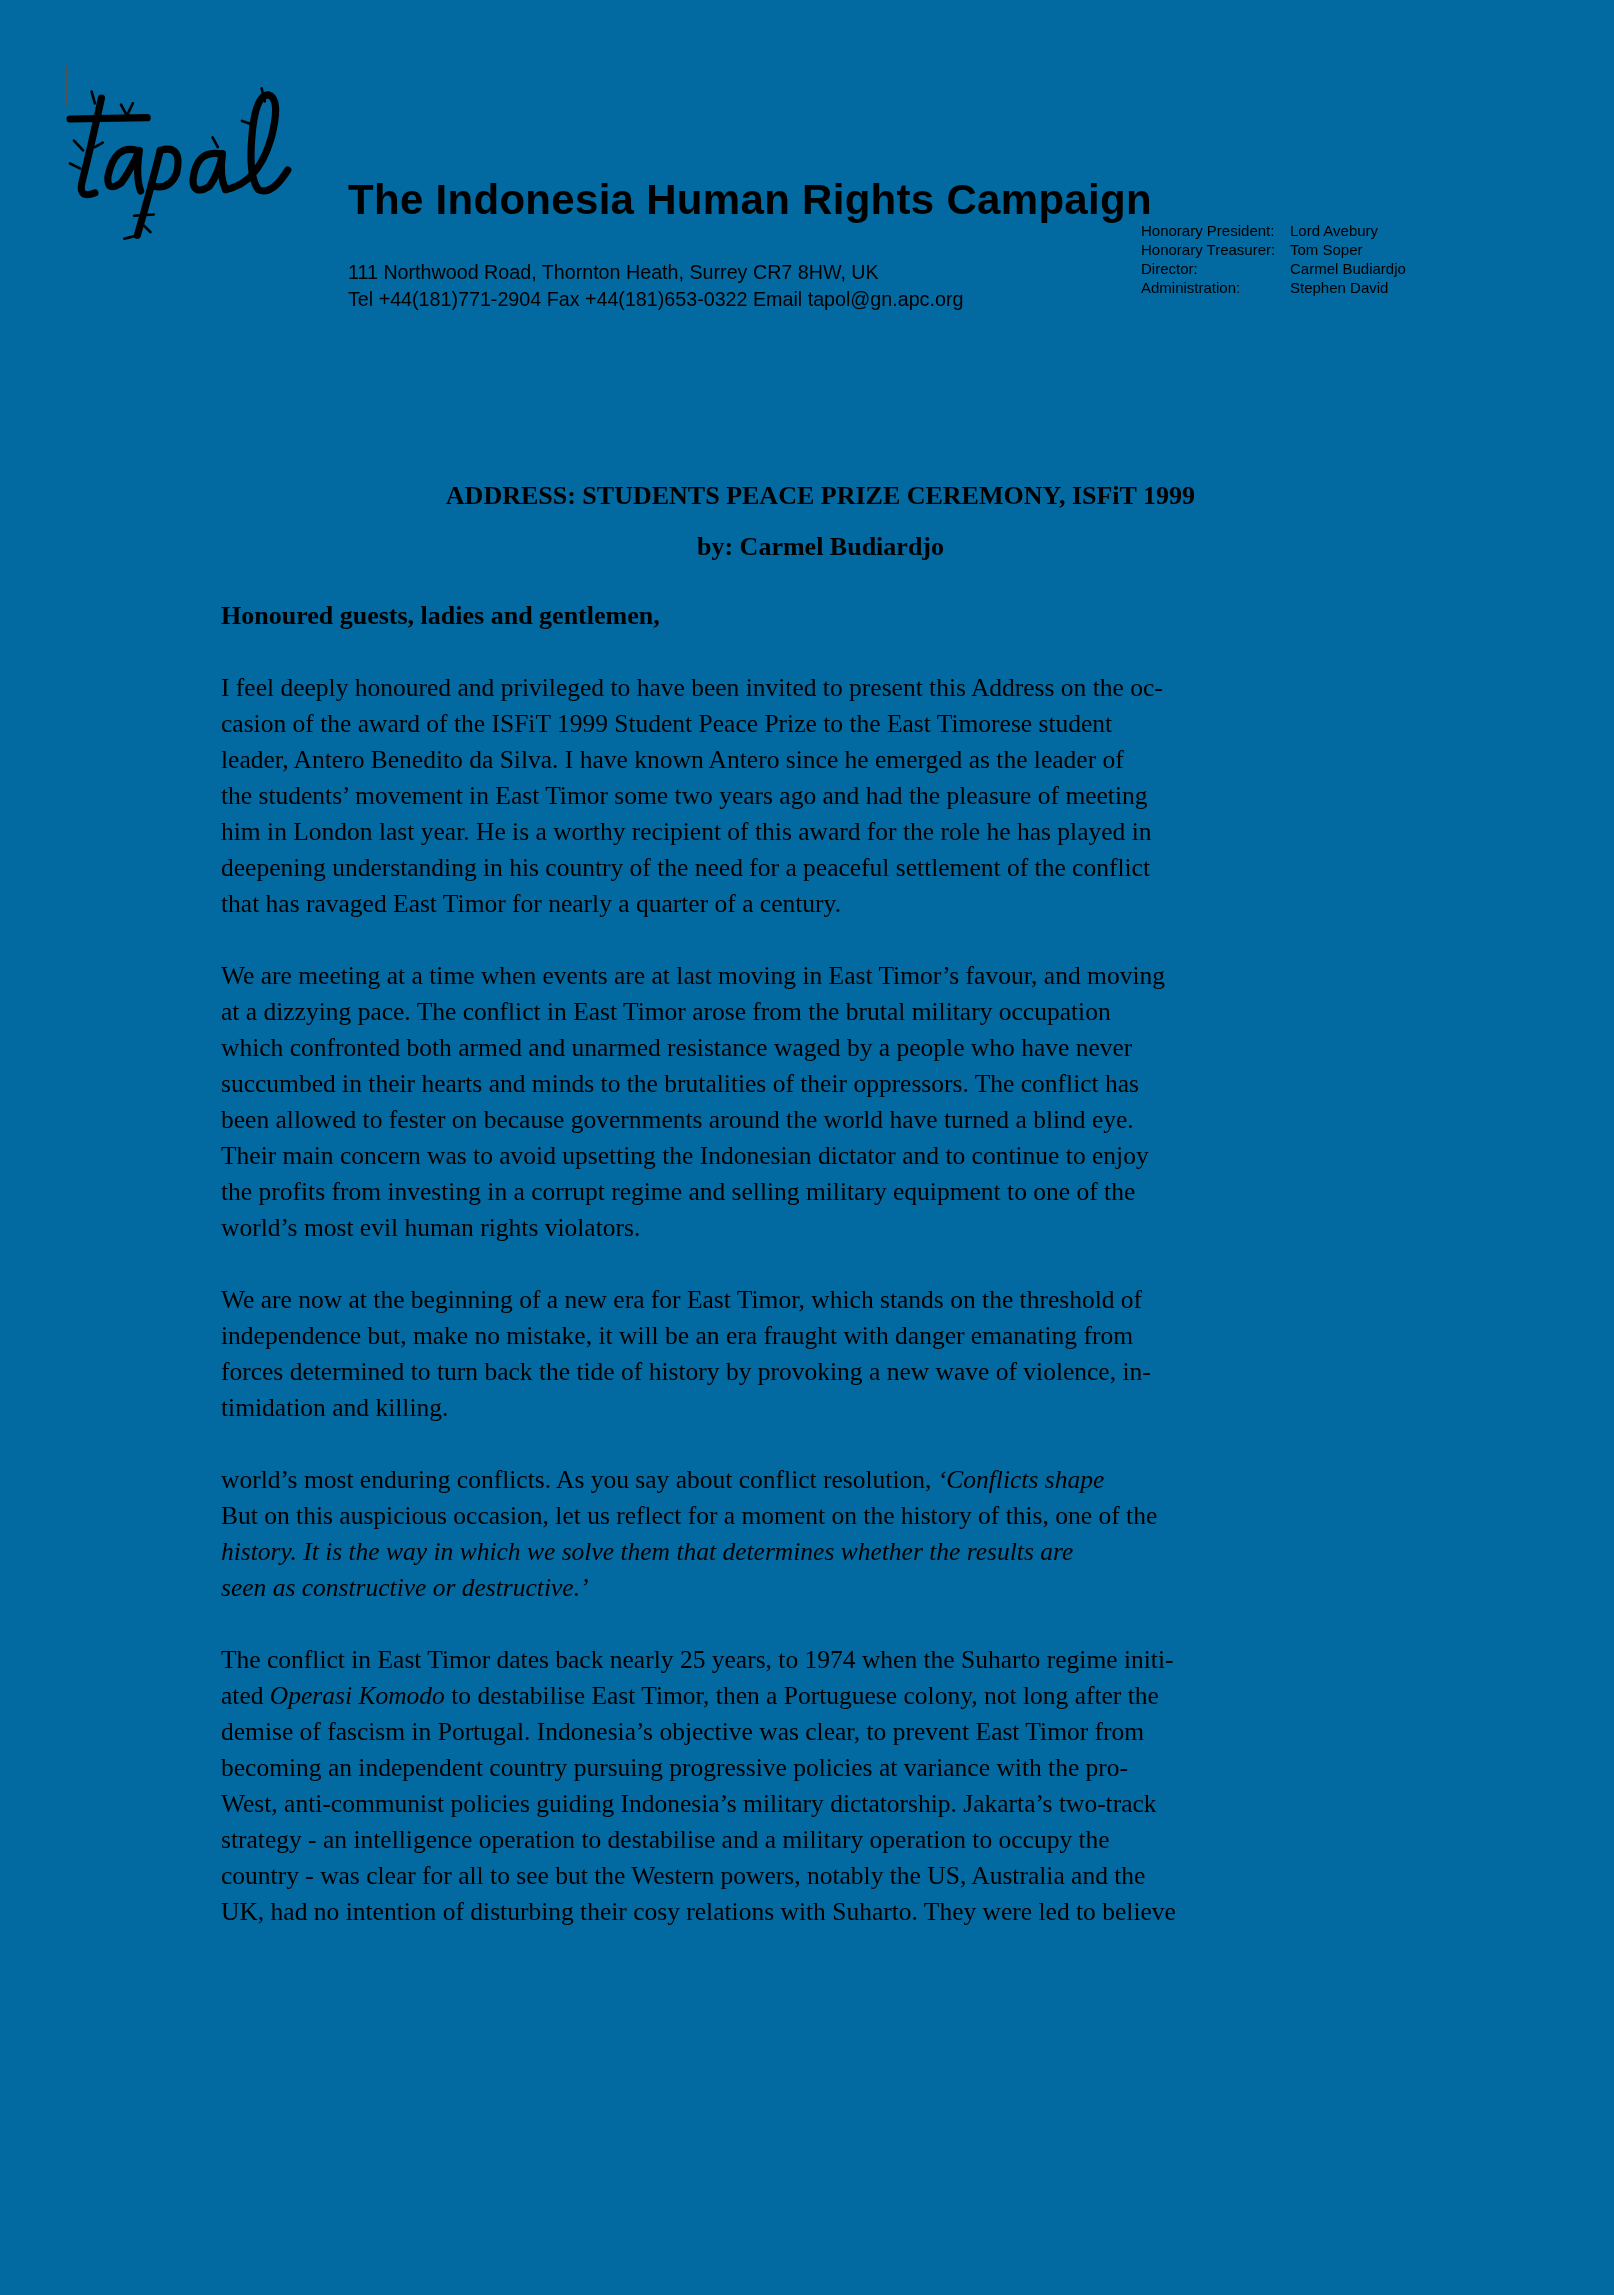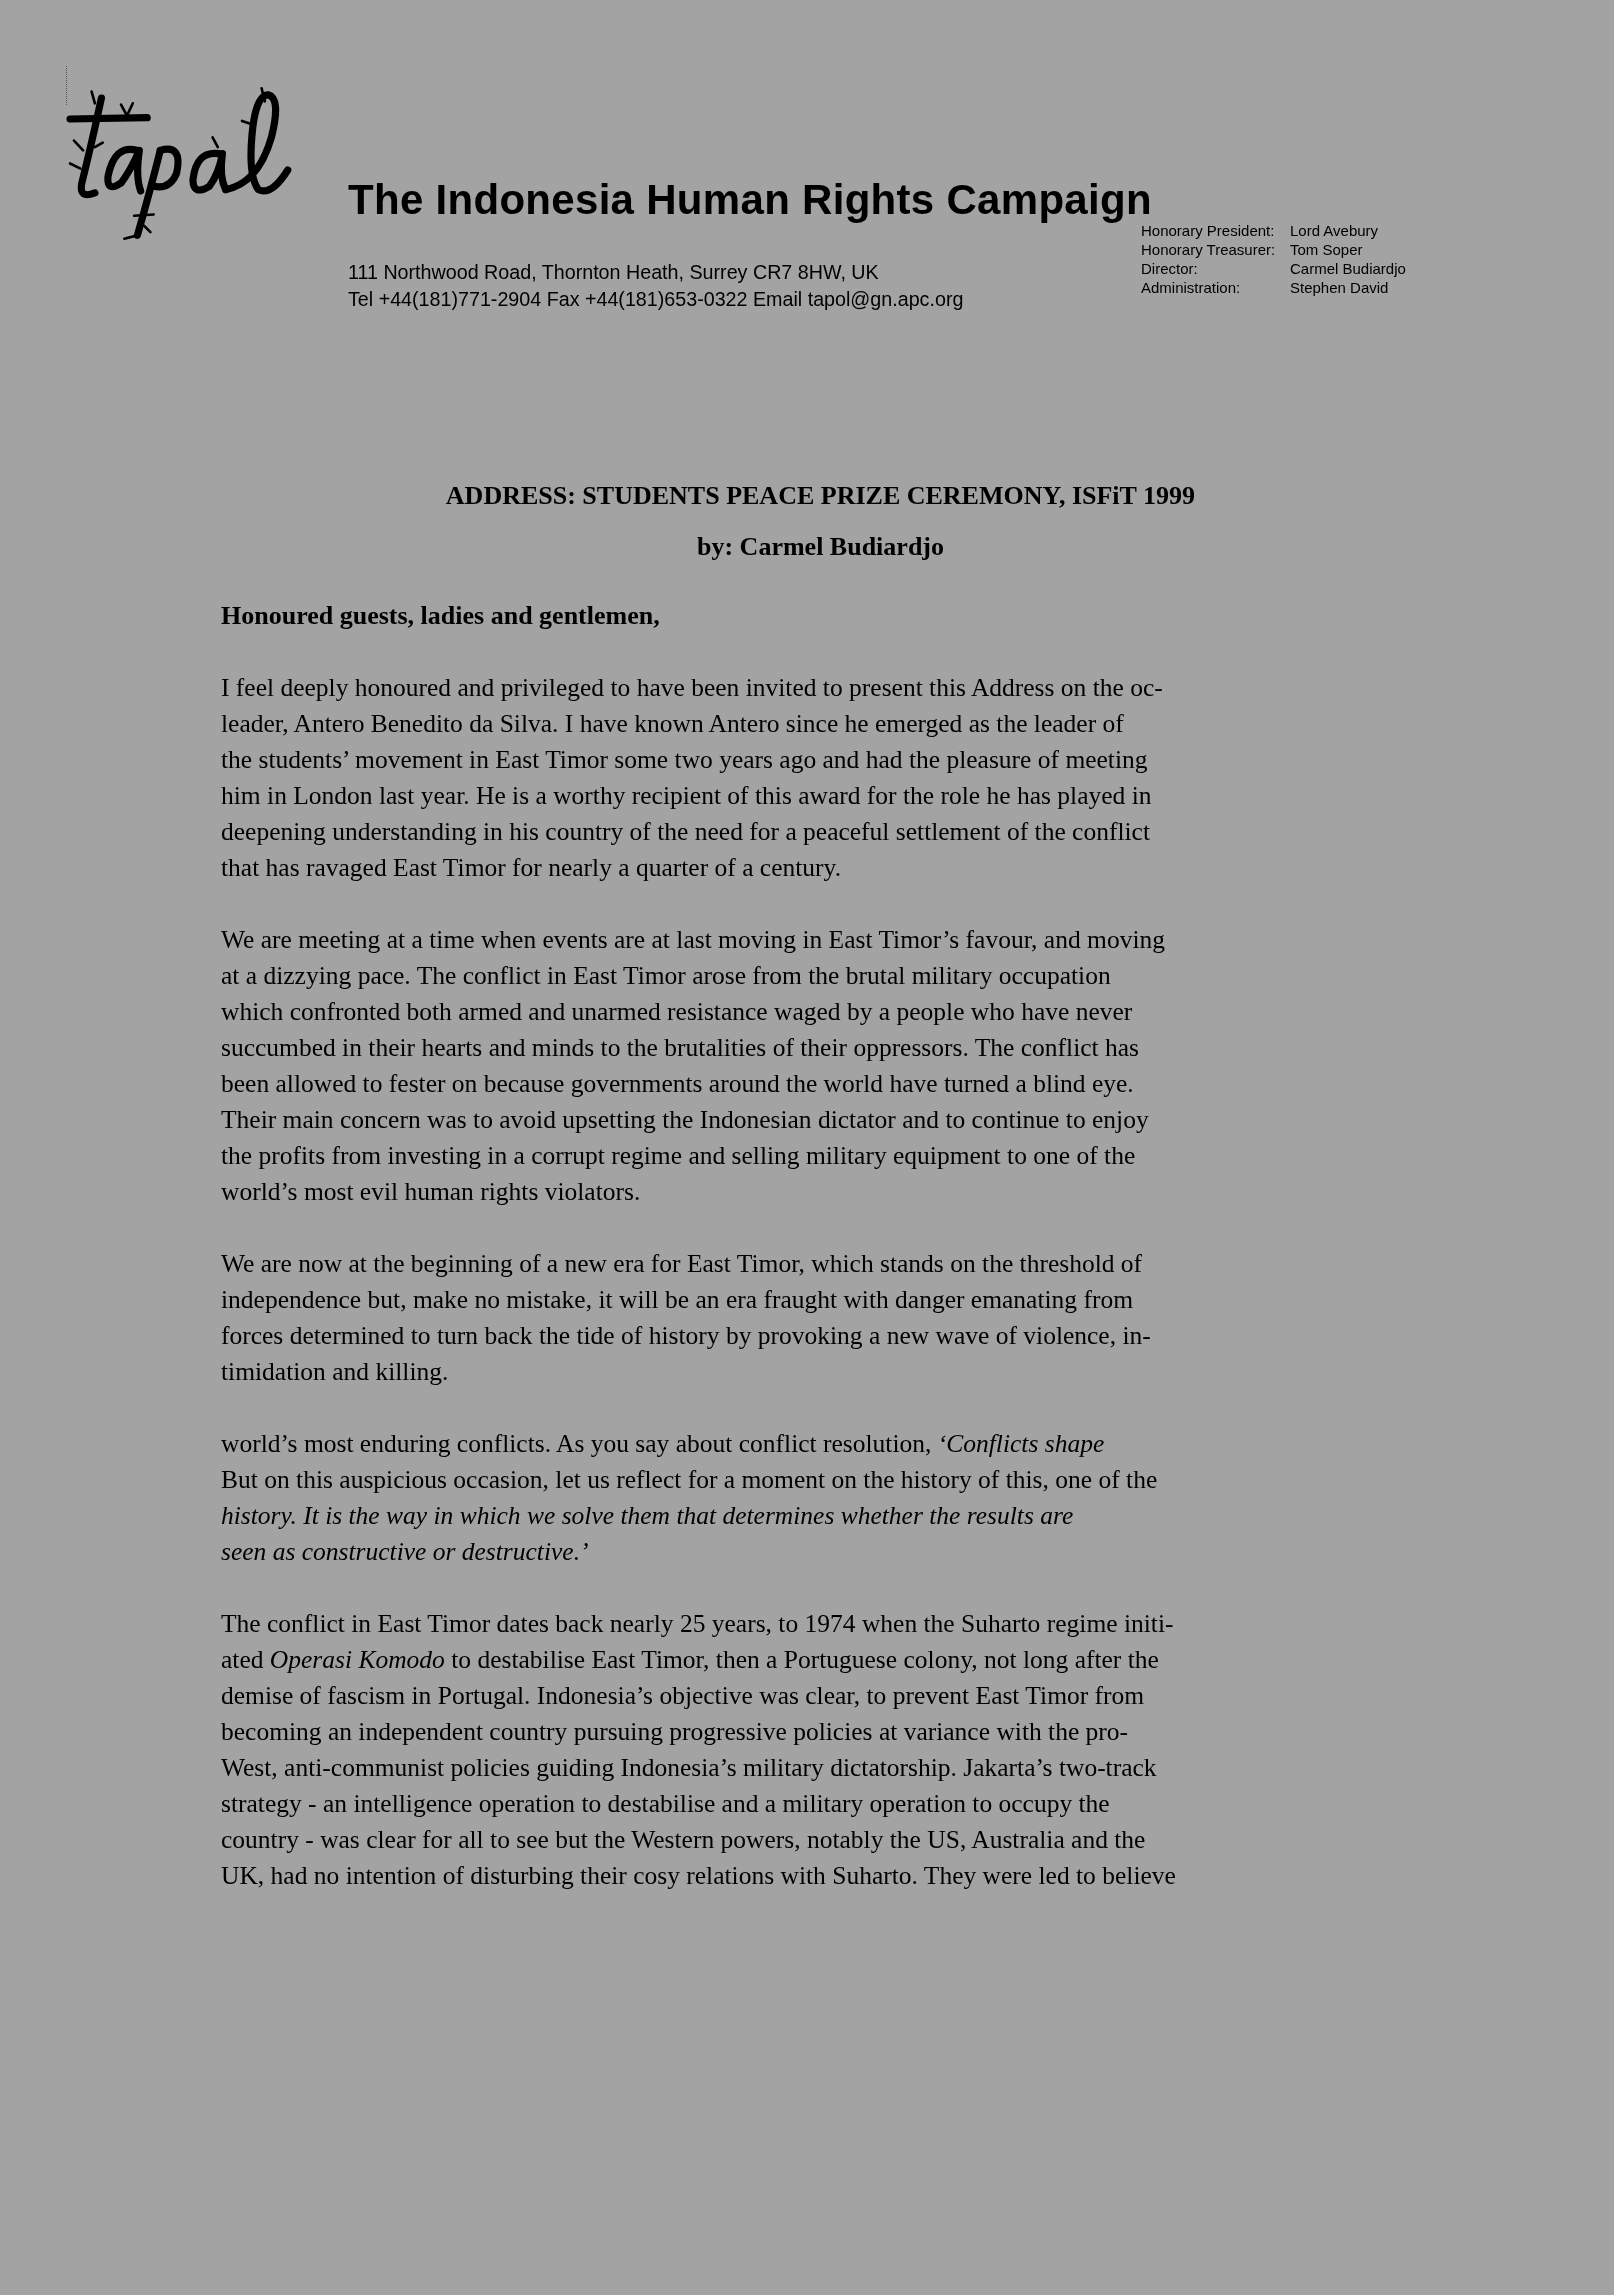--- a/index.html
+++ b/index.html
@@ -1,17 +1,17 @@
 <!DOCTYPE html>
 <html style="font-size:10.5px"><head>
 <meta charset="utf-8">
 <style>
   html, body { margin:0; padding:0; background:#ffffff; }
   body { width:1614px; height:2295px; position:relative; overflow:hidden; color:#000; }
-  .page { position:absolute; left:0; top:0; width:1614px; height:2295px; background:#a3a3a3; }
+  .page { position:absolute; left:0; top:0; width:1614px; height:2295px; background:#0369a1; }
 
   
   .logo { position:absolute; left:62px; top:85px; width:275px; height:170px; }
   .org-name { position:absolute; left:348px; top:176px; font-family:"Liberation Sans", sans-serif; font-weight:bold; font-size:42px; letter-spacing:0.3px; white-space:nowrap; }
   .org-addr { position:absolute; left:348px; top:261px; font-family:"Liberation Sans", sans-serif; font-size:19.7px; white-space:nowrap; }
   .org-contact { position:absolute; left:348px; top:288px; font-family:"Liberation Sans", sans-serif; font-size:19.7px; white-space:nowrap; }
   .officers { position:absolute; left:1141px; top:221px; font-family:"Liberation Sans", sans-serif; font-size:15px; line-height:19px; }
   .officer-row { display:flex; white-space:nowrap; }
   .officer-role { width:149px; }
   .officer-name { }
@@ -93,20 +93,21 @@
 
   <div class="content">
     <div class="title">
       <span class="line">ADDRESS: STUDENTS PEACE PRIZE CEREMONY, ISFiT 1999</span>
     </div>
     <div class="byline">by: Carmel Budiardjo</div>
     <div class="greeting">Honoured guests, ladies and gentlemen,</div>
 
     <p class="para">
       <span class="line">I feel deeply honoured and privileged to have been invited to present this Address on the oc-</span>
+      <span class="line">casion of the award of the ISFiT 1999 Student Peace Prize to the East Timorese student</span>
       <span class="line"><span>leader, </span><strong>Antero Benedito da Silva.</strong><span> I have known Antero since he emerged as the leader of</span></span>
       <span class="line">the students’ movement in East Timor some two years ago and had the pleasure of meeting</span>
       <span class="line">him in London last year. He is a worthy recipient of this award for the role he has played in</span>
       <span class="line">deepening understanding in his country of the need for a peaceful settlement of the conflict</span>
       <span class="line">that has ravaged East Timor for nearly a quarter of a century.</span>
     </p>
 
     <p class="para">
       <span class="line">We are meeting at a time when events are at last moving in East Timor’s favour, and moving</span>
       <span class="line">at a dizzying pace. The conflict in East Timor arose from the brutal military occupation</span>

